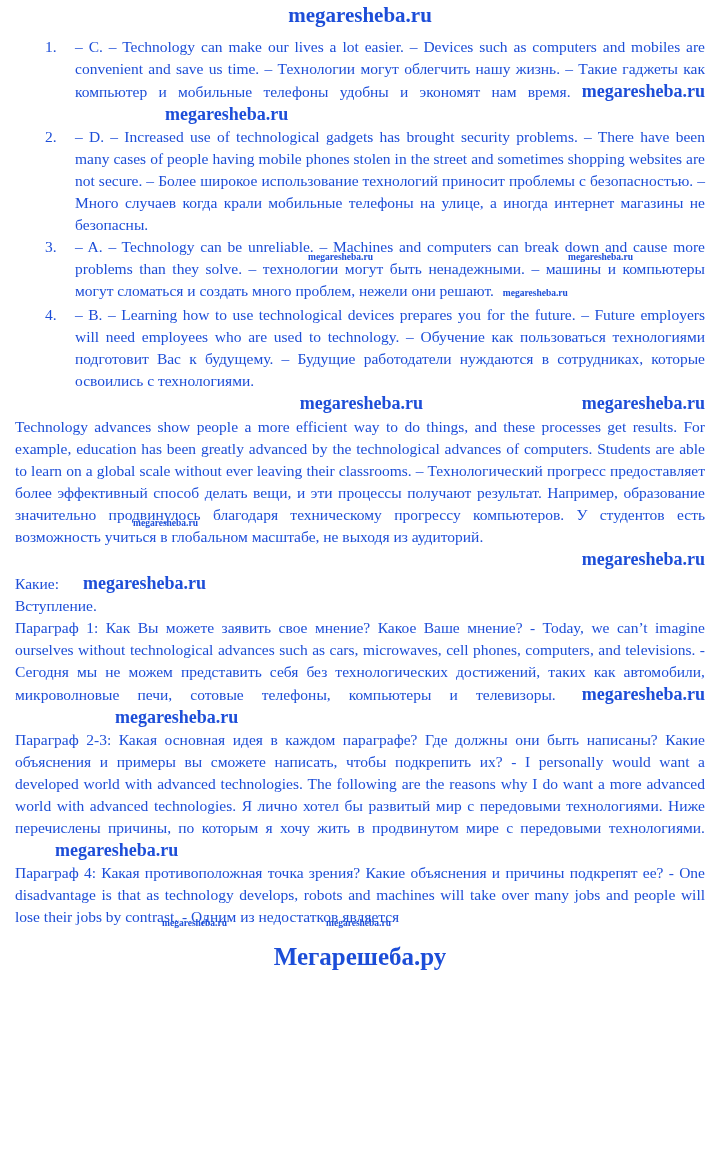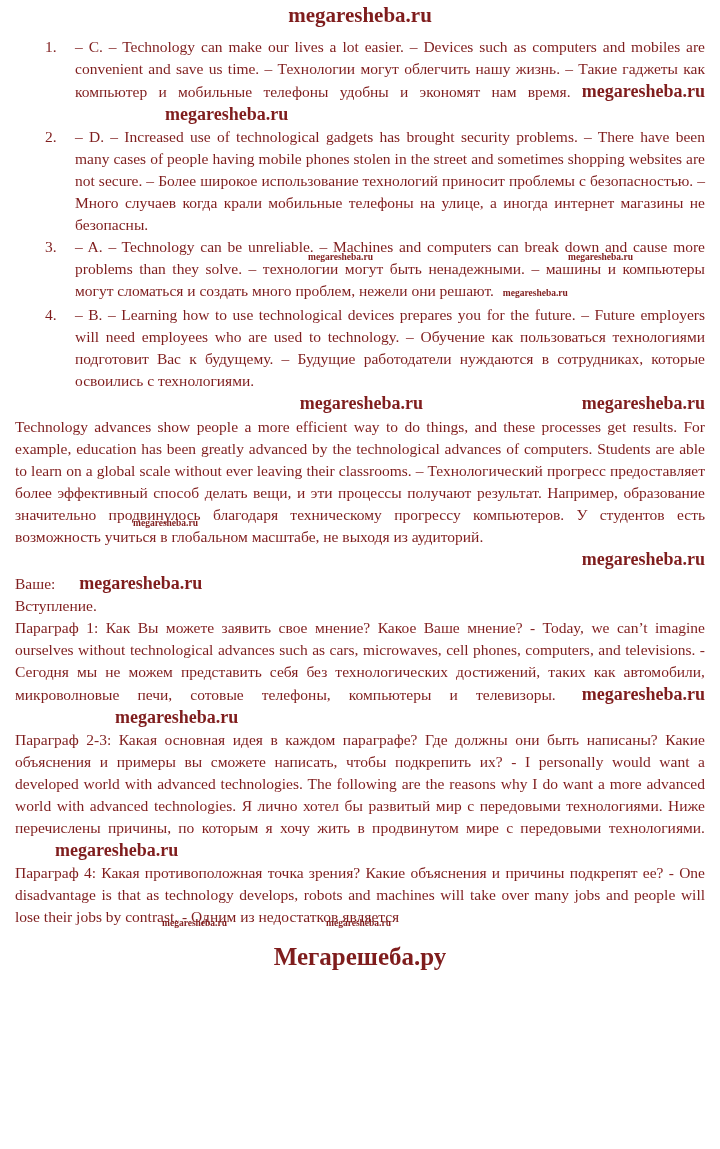--- a/index.html
+++ b/index.html
@@ -9,21 +9,21 @@
     overflow: hidden;
   }
   .page {
     position: relative;
     width: 720px; height: 1149px;
     padding: 0 15px;
     box-sizing: border-box;
     font-family: "Liberation Serif", serif;
     font-size: 15.5px;
     line-height: 22px;
-    color: #7f1d1d;
+    color: #1d4ed8;
   }
   .header-wm {
     text-align: center;
     font-weight: bold;
     font-size: 21px;
     line-height: 26px;
     padding-top: 2px;
     margin-bottom: 8px;
   }
   .answer { display: flex; }
@@ -108,21 +108,21 @@
     <span>Technology advances show people a more efficient way to do things, and these processes get results. For example, education has been greatly advanced by the technological advances of computers. Students are able to learn on a global scale without ever leaving their classrooms. – Технологический прогресс предоставляет более эффективный способ делать вещи, и эти процессы получают результат. Например, образование значительно продвинулось благодаря техническому прогрессу компьютеров. У студентов есть возможность учиться в глобальном масштабе, не выходя из аудиторий.</span>
   </p>
 
   <div class="wm-row centered">
     <b class="wm-lg">megaresheba.ru</b>
   </div>
 
 
 
   <p class="para">
-    <span>Ваше:</span>
+    <span>Какие:</span>
     <b class="wm-lg ml20">megaresheba.ru</b>
   </p>
 
   <p class="para">Вступление.</p>
 
   <p class="para">
     <span>Параграф 1: Как Вы можете заявить свое мнение? Какое Ваше мнение? - Today, we can’t imagine ourselves without technological advances such as cars, microwaves, cell phones, computers, and televisions. - Сегодня мы не можем представить себя без технологических достижений, таких как автомобили, микроволновые печи, сотовые телефоны, компьютеры и телевизоры.</span>
     <b class="wm-lg ml8">megaresheba.ru</b>
     <b class="wm-lg ml100">megaresheba.ru</b>
   </p>

